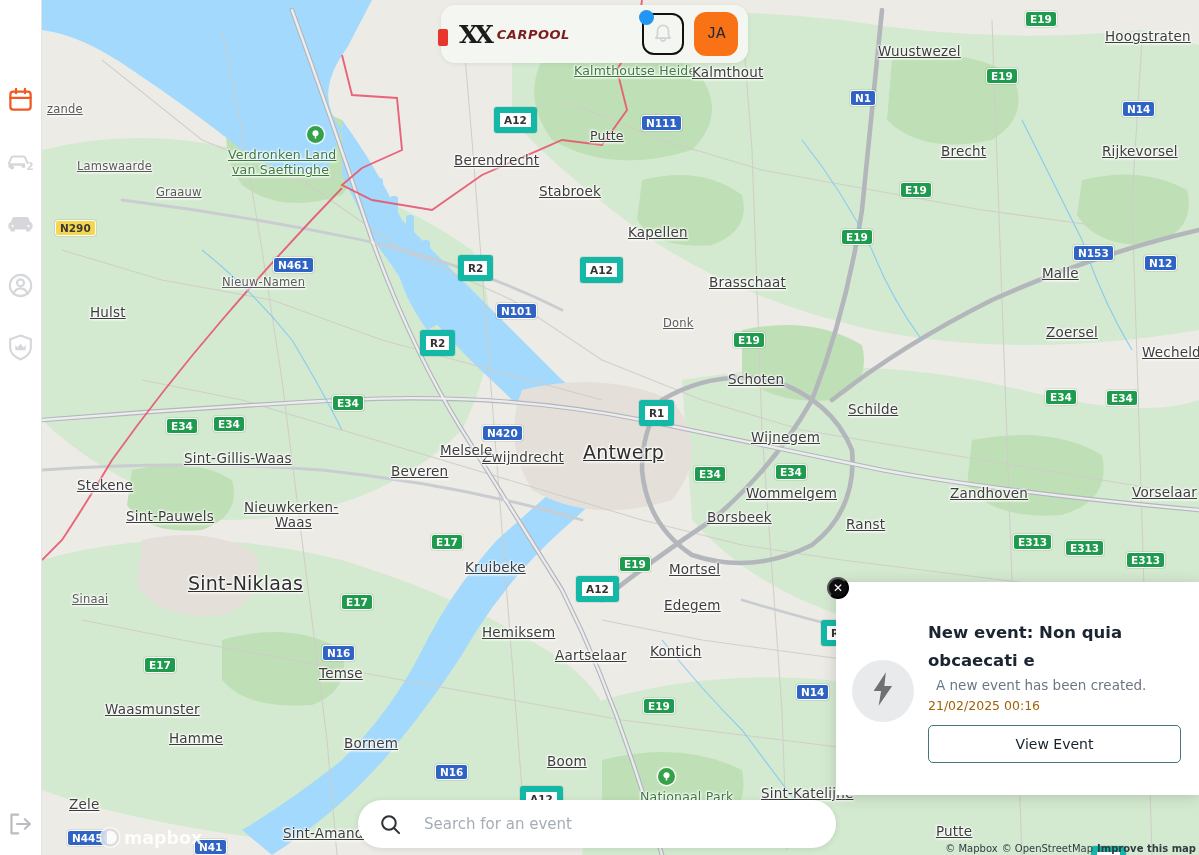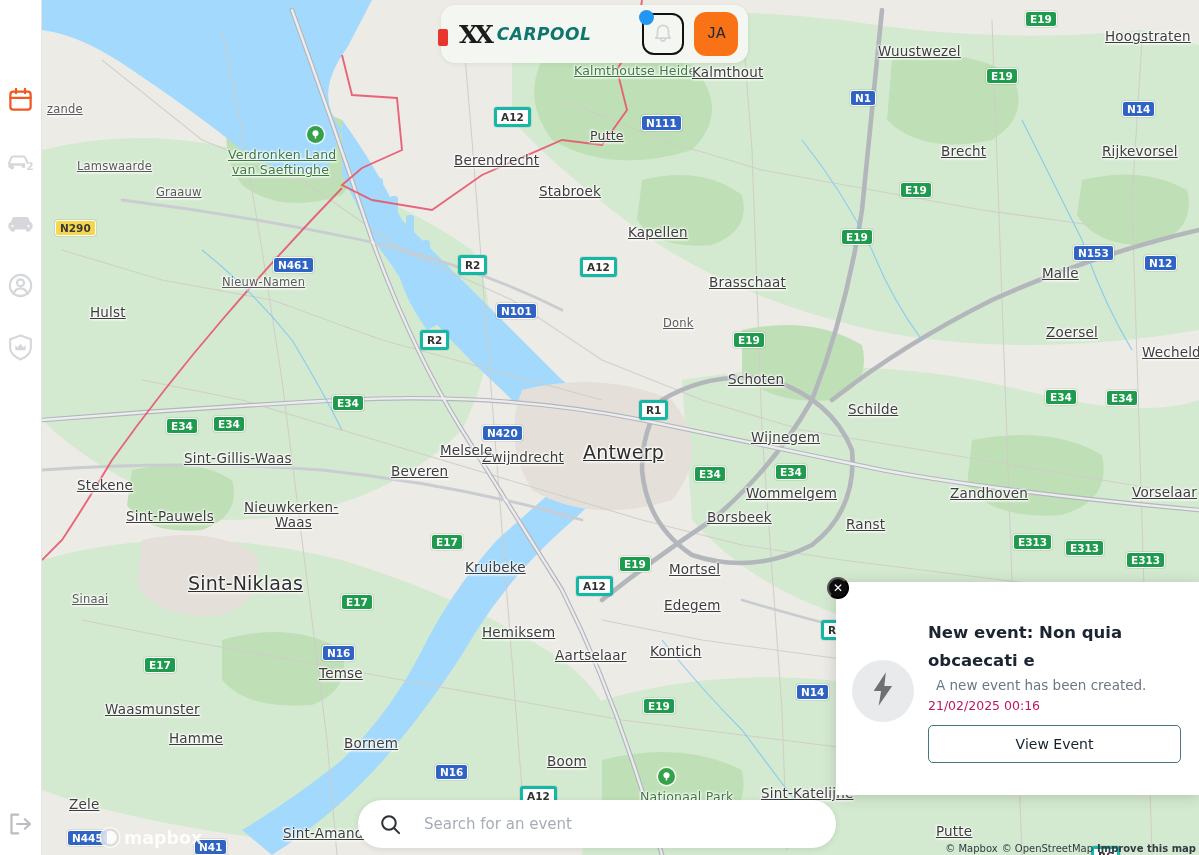--- a/index.html
+++ b/index.html
@@ -59,21 +59,21 @@
     color: #ffffff; background: #1f9b4e;
     border: 1px solid #ffffff;
     border-radius: 3px;
     padding: 1px 4px 1px 4px;
     line-height: 12px;
     white-space: nowrap;
     box-shadow: 0 0 0 1px rgba(0,0,0,.07);
   }
   .shield.blue   { background: #2f63c4; }
   .shield.yellow { background: #f6d64a; color: #3a3a3a; border-color:#ffffff; }
-  .shield.white  { background: #ffffff; color: #333333; border:3px solid #14b8a6; }
+  .shield.white  { background: #ffffff; color: #333333; border:6px solid #14b8a6; }
 
   .poi {
     position: absolute;
     width: 17px; height: 17px; border-radius: 50%;
     background: #35a14b;
     display: flex; align-items: center; justify-content: center;
     box-shadow: 0 0 0 1.5px rgba(255,255,255,.85);
   }
   .poi svg { display: block; }
 
@@ -89,22 +89,22 @@
     z-index: 60;
   }
   .red-tab {
     position: absolute; left: -3px; top: 24px;
     width: 10px; height: 17px; background: #e8352e; border-radius: 2px;
   }
   .logo { display: flex; align-items: center; gap: 3px; margin-left: 4px; }
   .logo-x { font-family: "DejaVu Serif", serif; font-size: 25px; font-weight: bold; color: #1b1b1b; letter-spacing: -4px; padding-right:4px;}
   .logo-word {
     font-family: "DejaVu Sans", sans-serif;
-    font-size: 17px; font-weight: bold; font-style: italic;
-    color: #0f766e; letter-spacing: .5px;
+    font-size: 13px; font-weight: bold; font-style: italic;
+    color: #7f1d1d; letter-spacing: .5px;
   }
   .hdr-right { margin-left: auto; display: flex; align-items: center; gap: 10px; }
   .bell-btn {
     position: relative;
     width: 42px; height: 42px; border-radius: 12px;
     border: 2.5px solid #111111; background: #f4f7f1;
     display: flex; align-items: center; justify-content: center;
     cursor: pointer;
   }
   .bell-dot {
@@ -150,21 +150,21 @@
     font-family: "DejaVu Sans", sans-serif;
     font-size: 16.5px; font-weight: bold; color: #1b2430;
     line-height: 28px; margin-bottom: 2px;
   }
   .notif-sub {
     font-family: "DejaVu Sans", sans-serif;
     font-size: 13.5px; color: #6b7785; padding-left: 8px; margin-bottom: 5px;
   }
   .notif-time {
     font-family: "DejaVu Sans", sans-serif;
-    font-size: 12.5px; color: #be185d; margin-bottom: 12px;
+    font-size: 12.5px; color: #a16207; margin-bottom: 12px;
   }
   .notif-btn {
     display: block; width: 100%;
     padding: 10px 0;
     background: #ffffff;
     border: 1.6px solid #4a7480;
     border-radius: 5px;
     font-family: "DejaVu Sans", sans-serif;
     font-size: 14px; color: #15202b;
     text-align: center; cursor: pointer;

